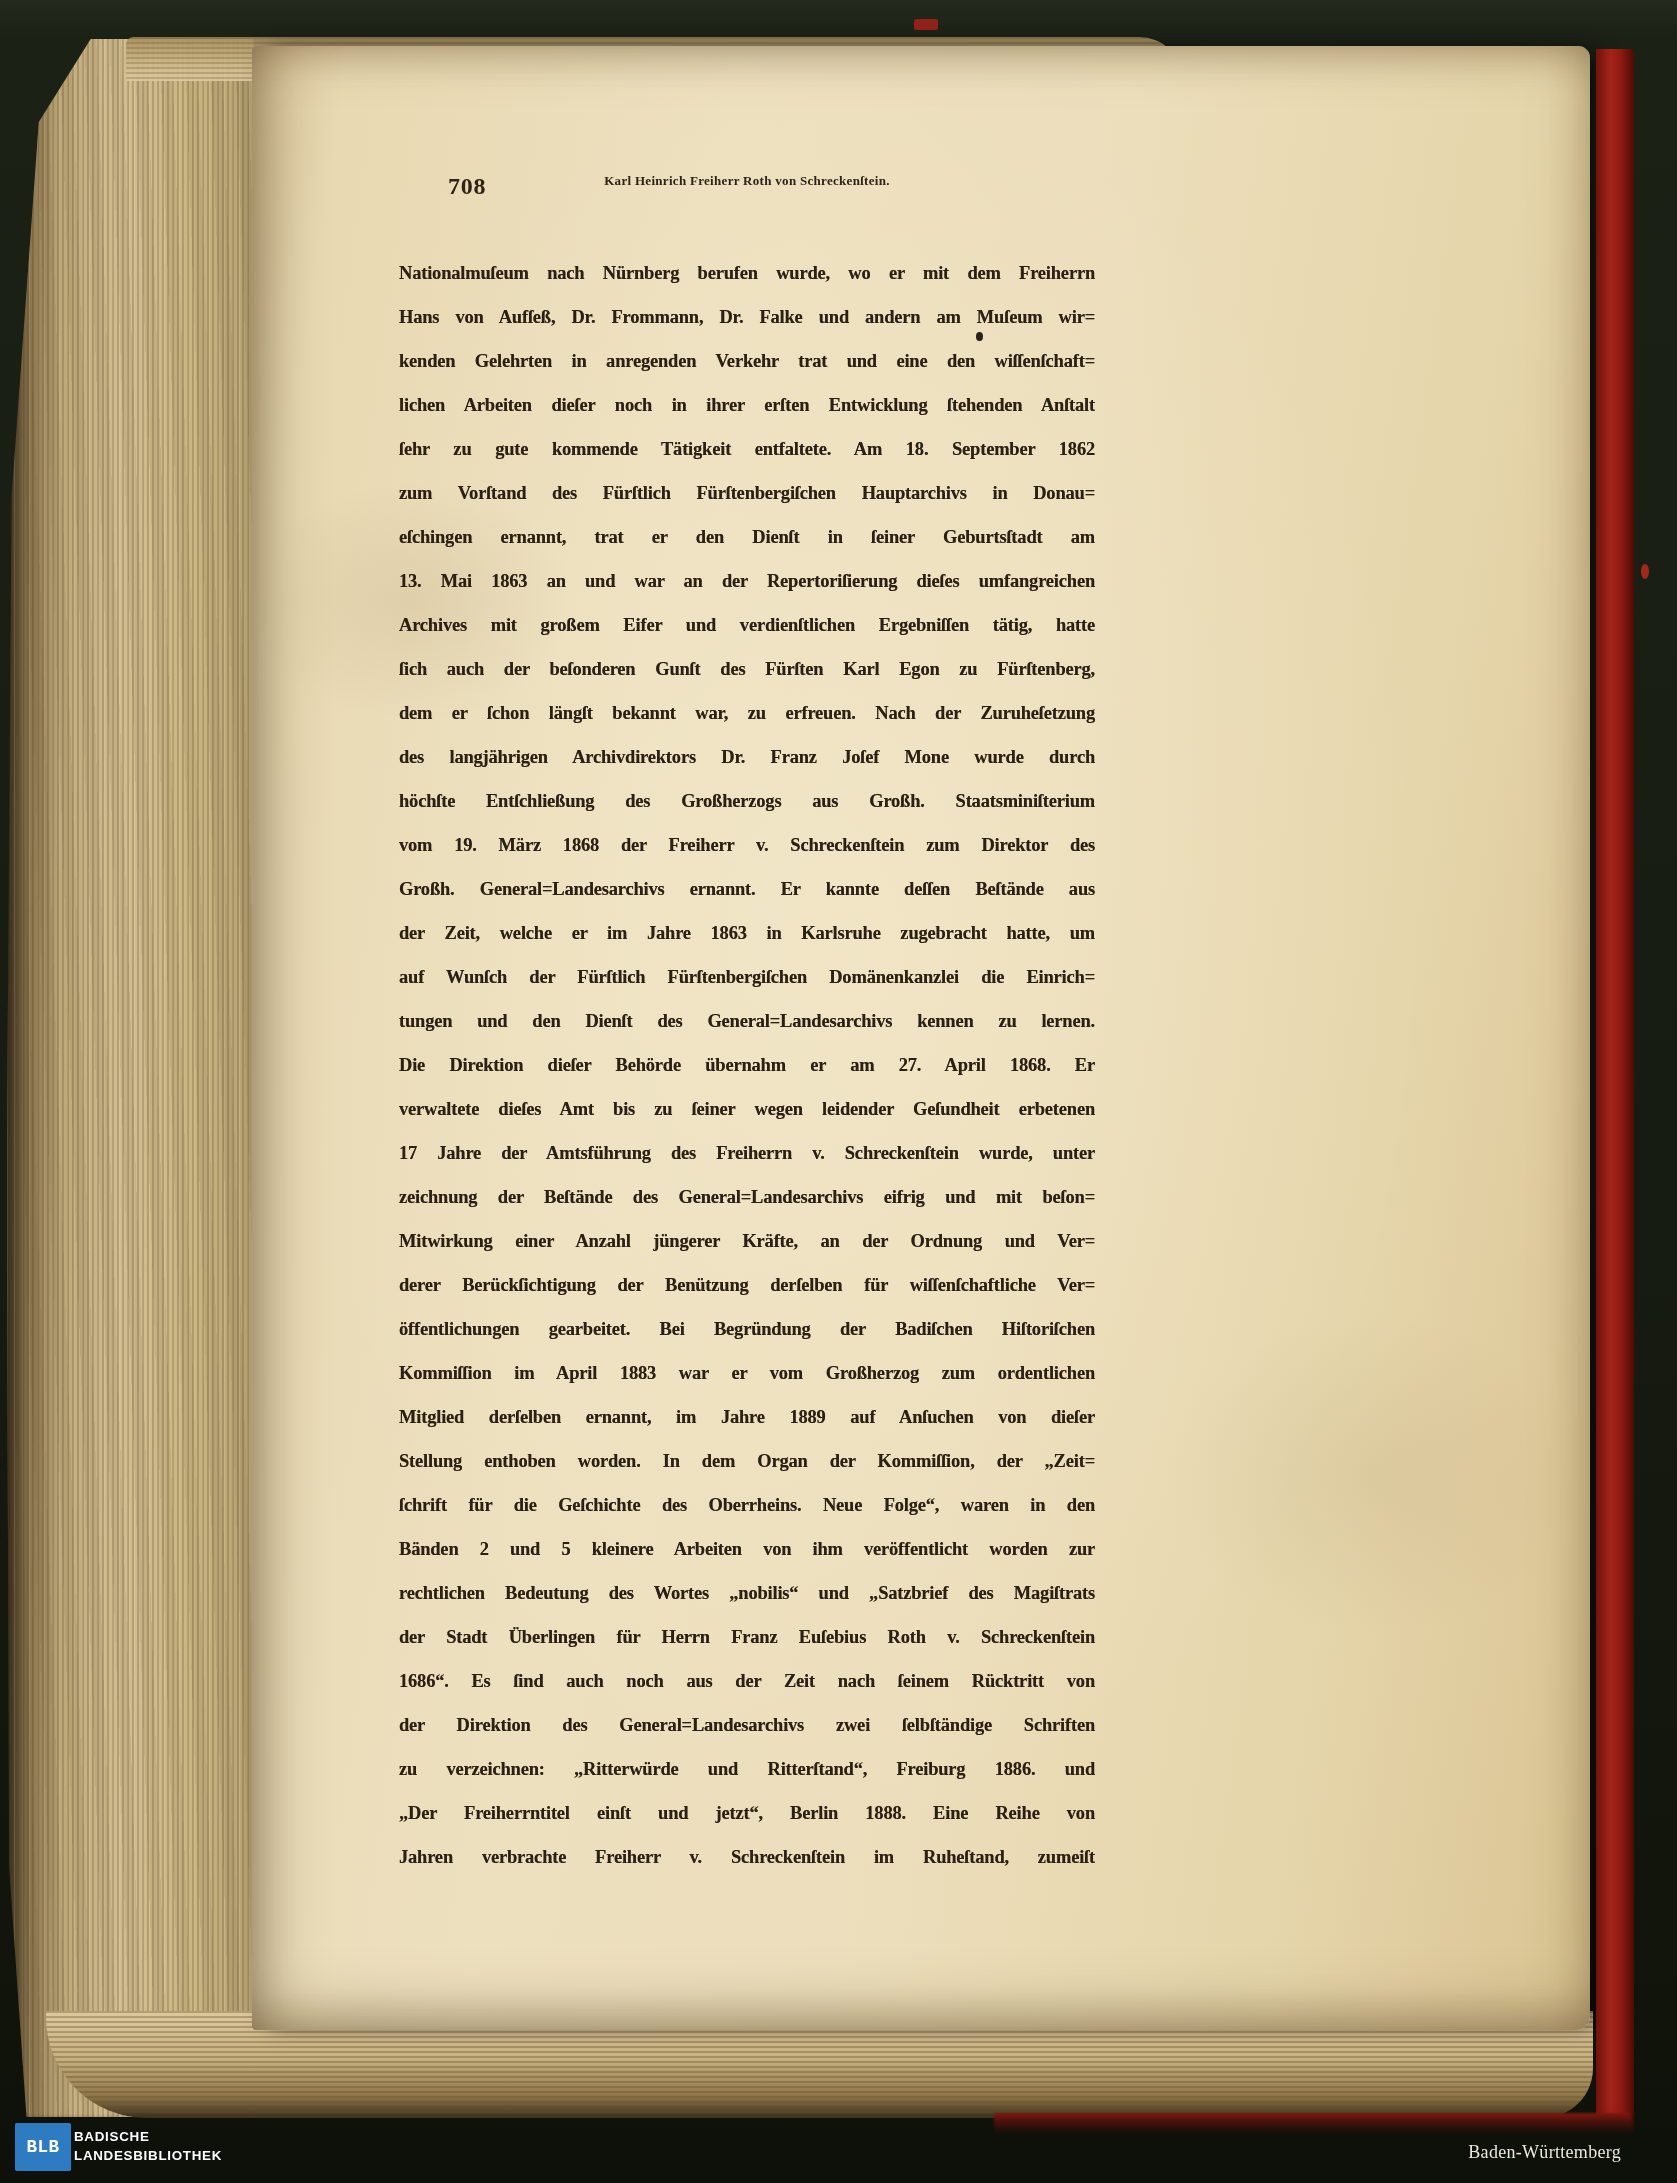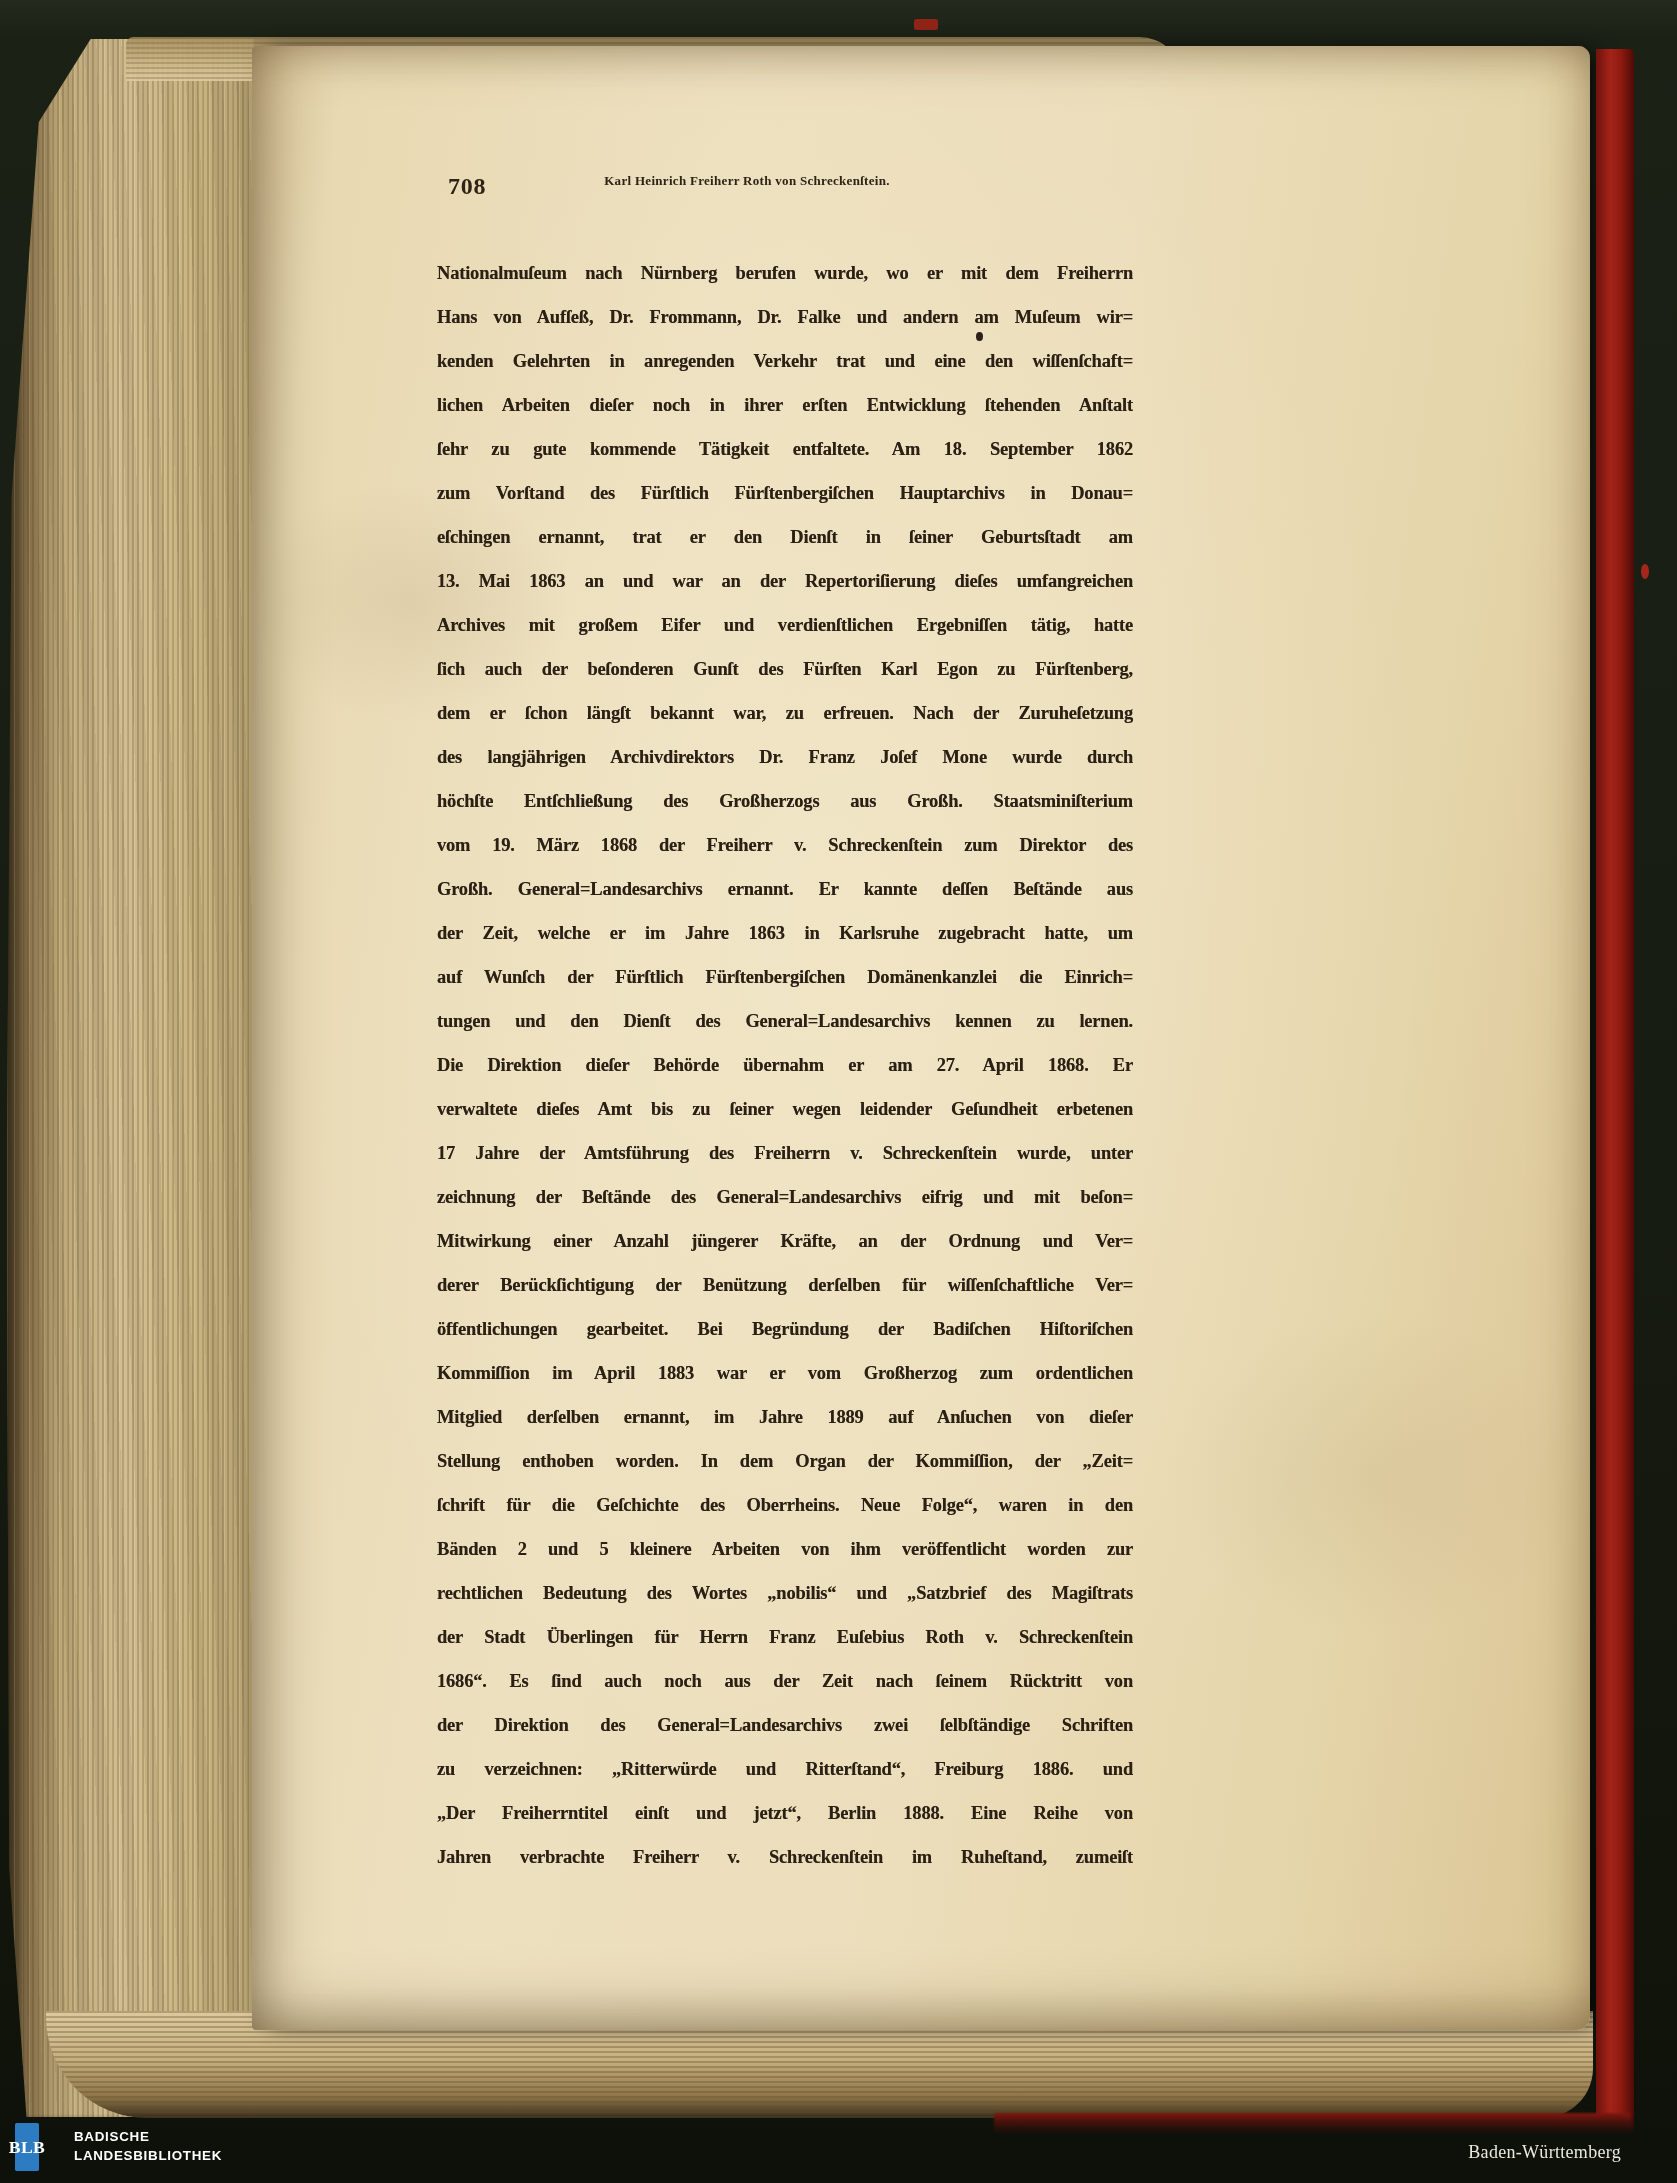--- a/index.html
+++ b/index.html
@@ -61,33 +61,33 @@
     filter:blur(0.8px);border-radius:3.4px;
   }
   .red-top-speck{position:absolute;left:914px;top:18.5px;width:23.5px;height:11.7px;background:#8f2317;border-radius:2.5px;}
   .red-dot{position:absolute;left:1641px;top:564px;width:8.4px;height:15px;background:#a3271a;border-radius:50%;}
   .ink-dot{position:absolute;left:976px;top:332px;width:6.7px;height:9.2px;background:#2a2118;border-radius:50%;}
 
   
   .page-header{position:absolute;left:147px;top:127px;width:696px;height:28.5px;color:#2e2315;}
   .page-number{position:absolute;left:49px;top:0;font-size:24px;font-weight:bold;letter-spacing:0.8px;}
   .running-header{display:block;text-align:center;font-size:13px;font-weight:bold;letter-spacing:0.3px;}
-  .text-block{position:absolute;left:147px;top:205px;width:696px;color:#2b2014;margin-left:38px;}
+  .text-block{position:absolute;left:147px;top:205px;width:696px;color:#2b2014;}
   .text-line{
     height:44px;line-height:44px;font-size:18.5px;font-weight:bold;letter-spacing:-0.2px;
     text-align:justify;text-align-last:justify;overflow:hidden;white-space:normal;
     text-shadow:0 0 0.5px rgba(43,32,20,.55);
   }
 
   
   .footer-bar{position:absolute;left:0;top:2114px;width:1678px;height:70px;background:linear-gradient(180deg,rgba(10,13,8,0),#0d110a 30%);}
   .blb-logo{
-    position:absolute;left:15px;top:9.2px;width:24px;height:48px;background:#2d7cc1;
+    position:absolute;left:15px;top:9.2px;width:56px;height:48px;background:#2d7cc1;
     display:flex;align-items:center;justify-content:center;border-radius:1.7px;
-    color:#fff;font-family:Liberation Serif, serif;font-weight:bold;font-size:17.6px;letter-spacing:0.4px;
+    color:#fff;font-family:Liberation Mono, monospace;font-weight:bold;font-size:17.6px;letter-spacing:0.4px;
   }
   .lib-name{
     position:absolute;left:74px;top:14.3px;color:#fff;
     font-family:"Liberation Sans",sans-serif;font-weight:bold;font-size:13.4px;line-height:18.5px;letter-spacing:0.7px;
   }
   .region-label{
     position:absolute;right:57px;top:28px;color:#ece9e0;
     font-family:"Liberation Serif",serif;font-size:18px;letter-spacing:0.3px;
   }
 </style>

